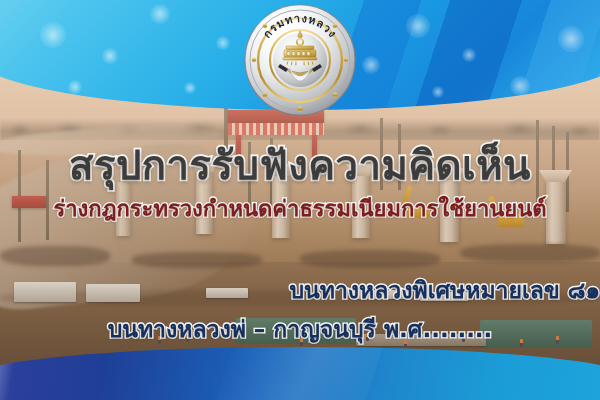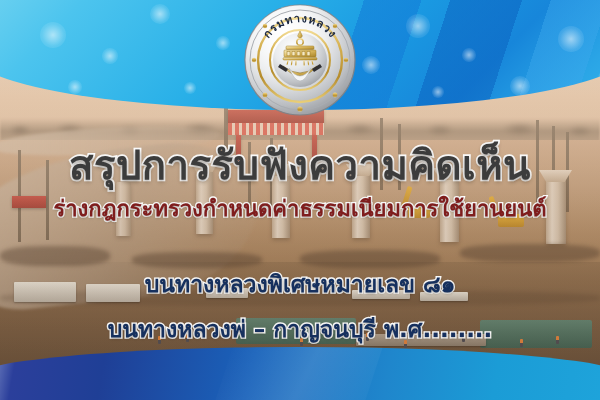--- a/index.html
+++ b/index.html
@@ -231,27 +231,28 @@
   .l2 {
     top: 194px;
     font-size: 22px;
     line-height: 30px;
     color: #7f1d1d;
     -webkit-text-stroke: 2.6px #ffffff;
     paint-order: stroke fill;
     text-shadow: 0 1px 3px rgba(30,24,16,.4);
   }
   .l3 {
-    top: 268px;
+    top: 274px;
     font-size: 23px;
     line-height: 32px;
     color: #16305e;
     -webkit-text-stroke: 2.8px #ffffff;
     paint-order: stroke fill;
     text-shadow: 0 1px 3px rgba(30,24,16,.4);
+    text-align: right;
   }
   .l4 {
     top: 313px;
     font-size: 23px;
     line-height: 32px;
     color: #16305e;
     -webkit-text-stroke: 2.8px #ffffff;
     paint-order: stroke fill;
     text-shadow: 0 1px 3px rgba(30,24,16,.4);
   }

